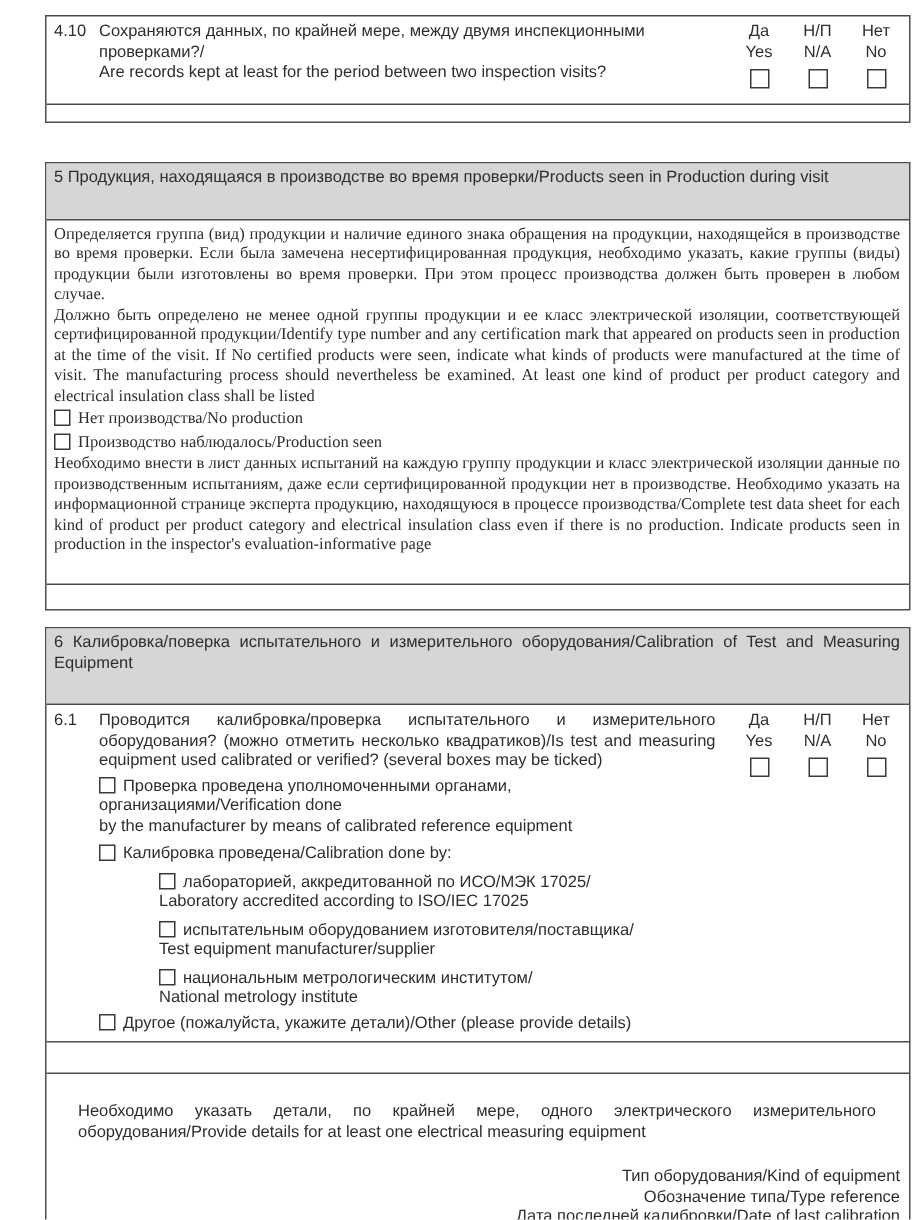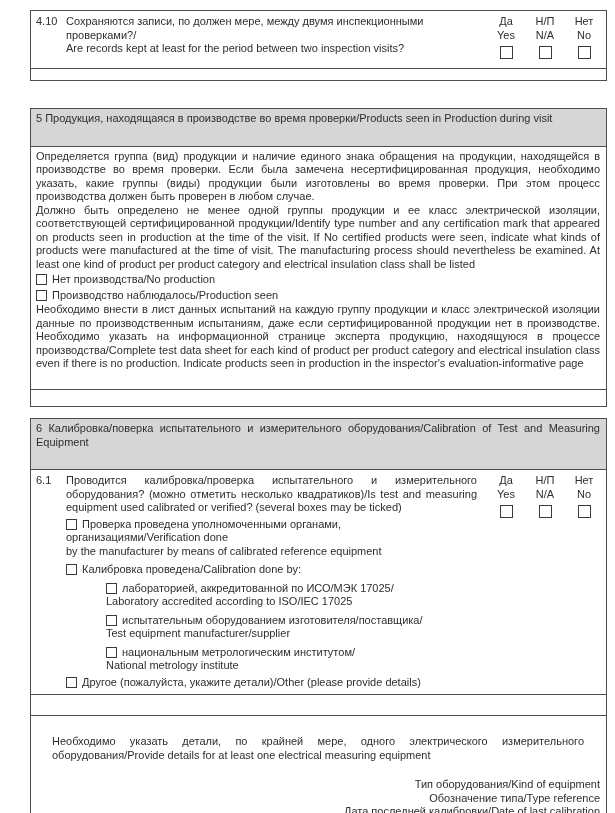--- a/index.html
+++ b/index.html
@@ -71,36 +71,36 @@
 
   .opt { margin-top: 3px; text-align: left; }
   .opt.lvl2 { margin-left: 40px; }
   .opt.gap { margin-top: 5px; }
 
   .empty-12 { height: 12px; }
   .empty-17 { height: 17px; }
   .empty-21 { height: 21px; }
   .empty-22 { height: 22px; }
 
-  .s5-content { min-height: 243px; }
+  .s5-content { min-height: 243px; font-family: Liberation Serif, serif; }
   .q61-row { min-height: 181px; }
   .details { padding: 3px 6px 5px 5px; }
   .details .intro { margin: 16px; text-align: justify; }
   .details .dline { text-align: right; }
 </style>
 </head>
 <body>
 
 <div class="page">
 
   <div class="tbl" style="top:10px;">
     <div class="row q-row">
       <div class="q-num">4.10</div>
       <div class="q-text">
-        <div class="plain">Сохраняются записи, по должен мере, между двумя инспекционными проверками?/</div>
+        <div class="plain">Сохраняются данных, по крайней мере, между двумя инспекционными проверками?/</div>
         <div class="plain">Are records kept at least for the period between two inspection visits?</div>
       </div>
       <div class="answers">
         <div class="answer-col">
           <div>Да</div>
           <div>Yes</div>
           <span class="cb-a"></span>
         </div>
         <div class="answer-col">
           <div>Н/П</div>

